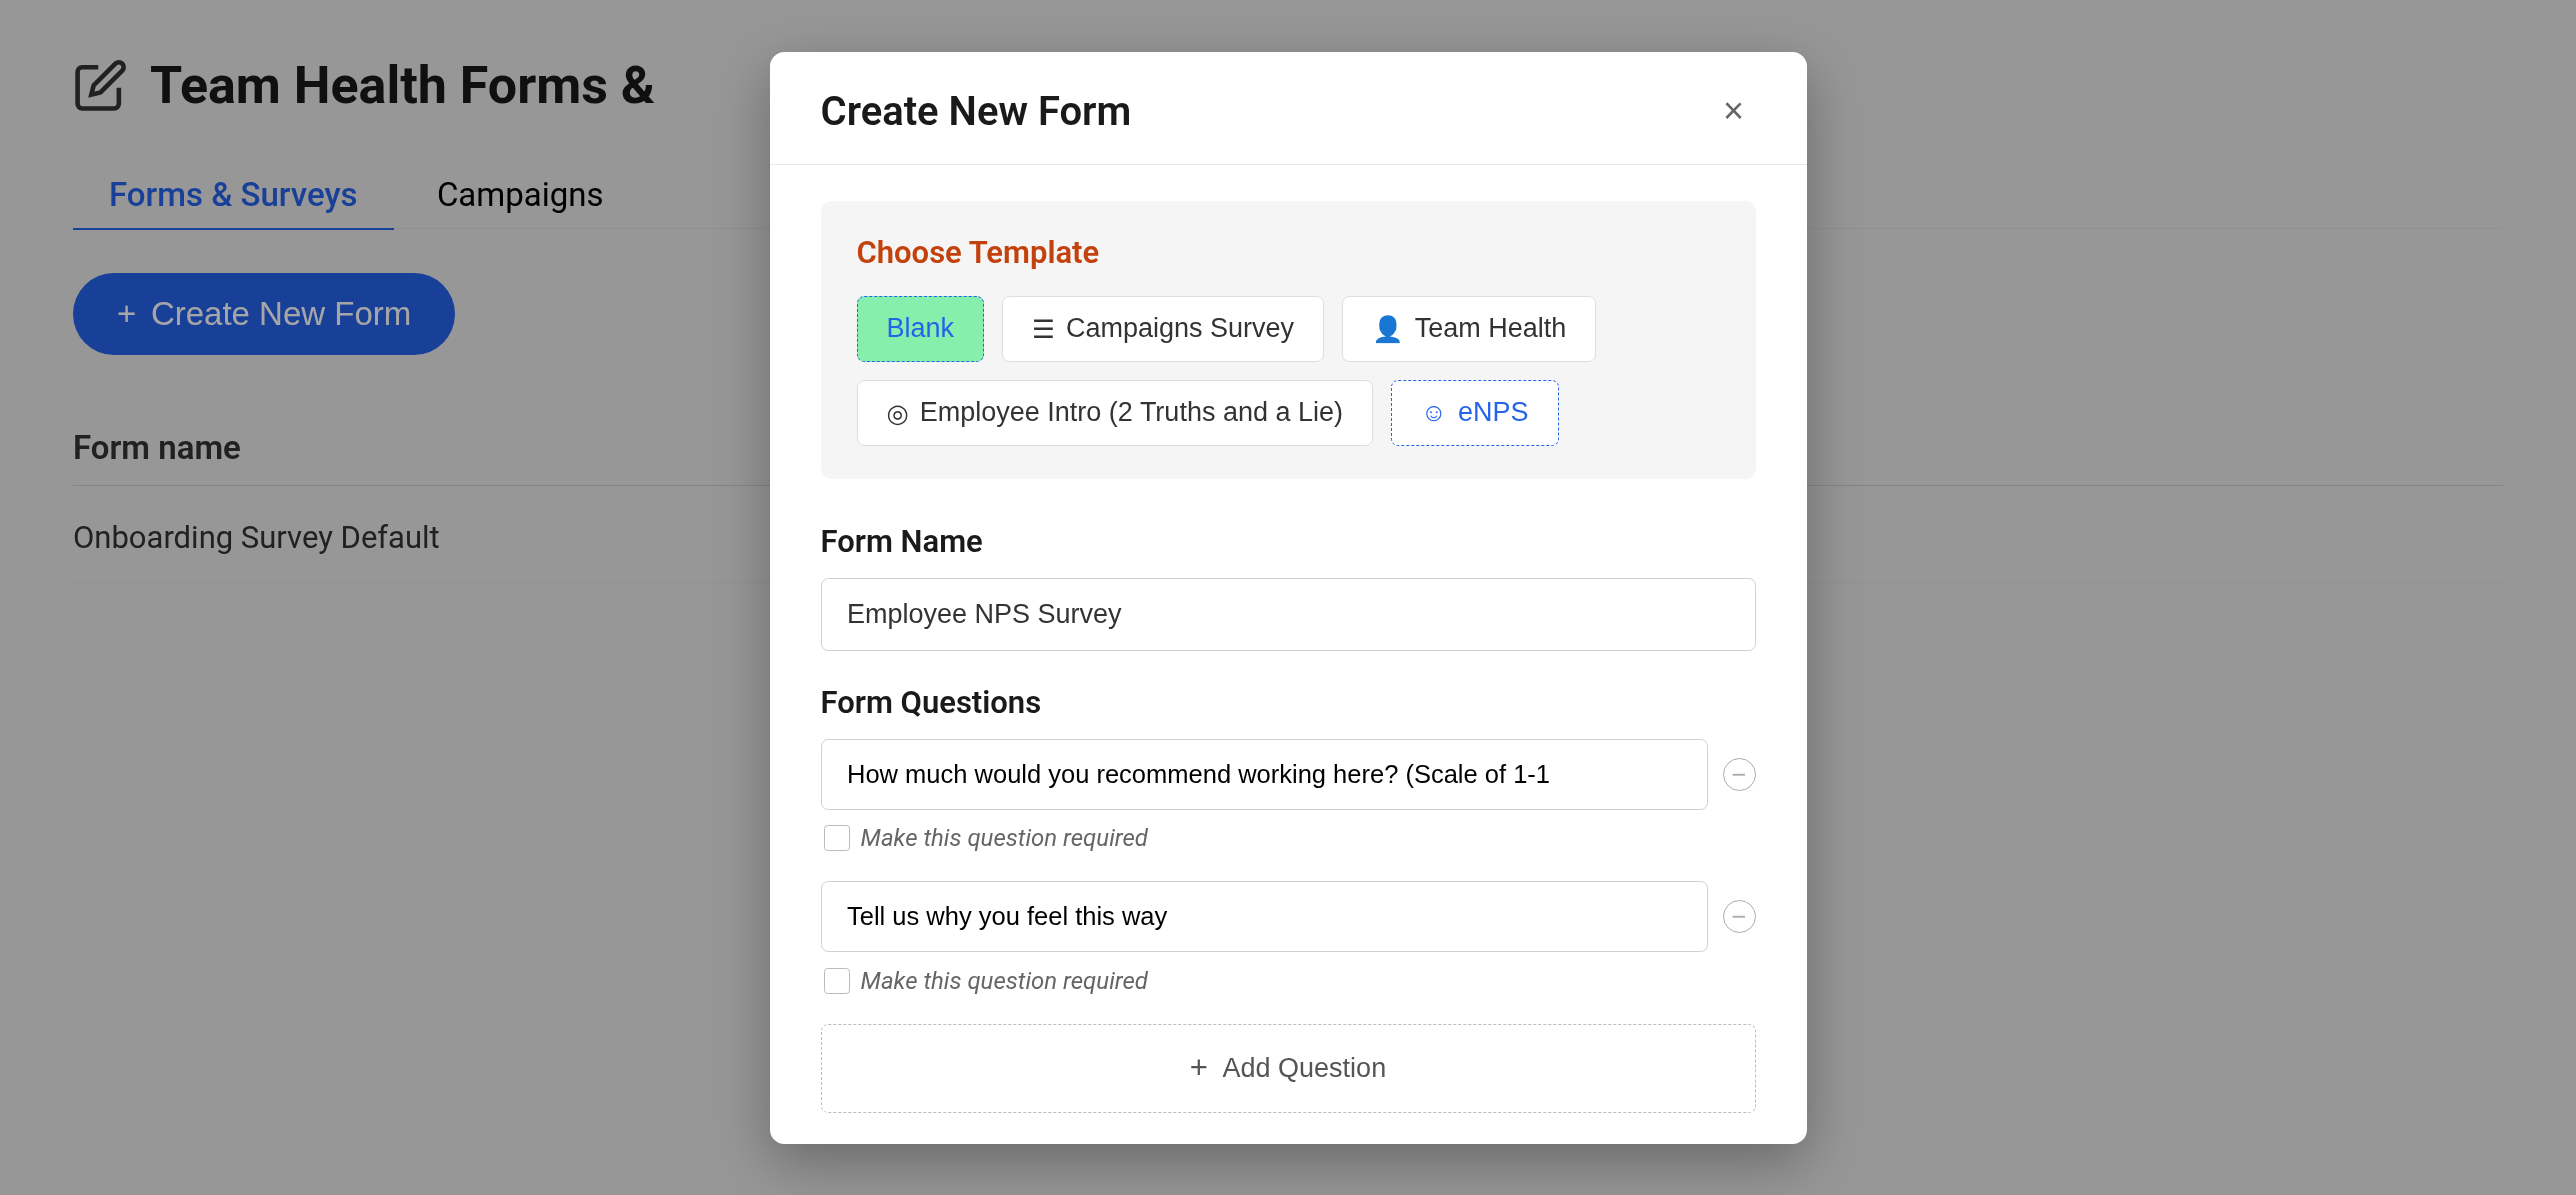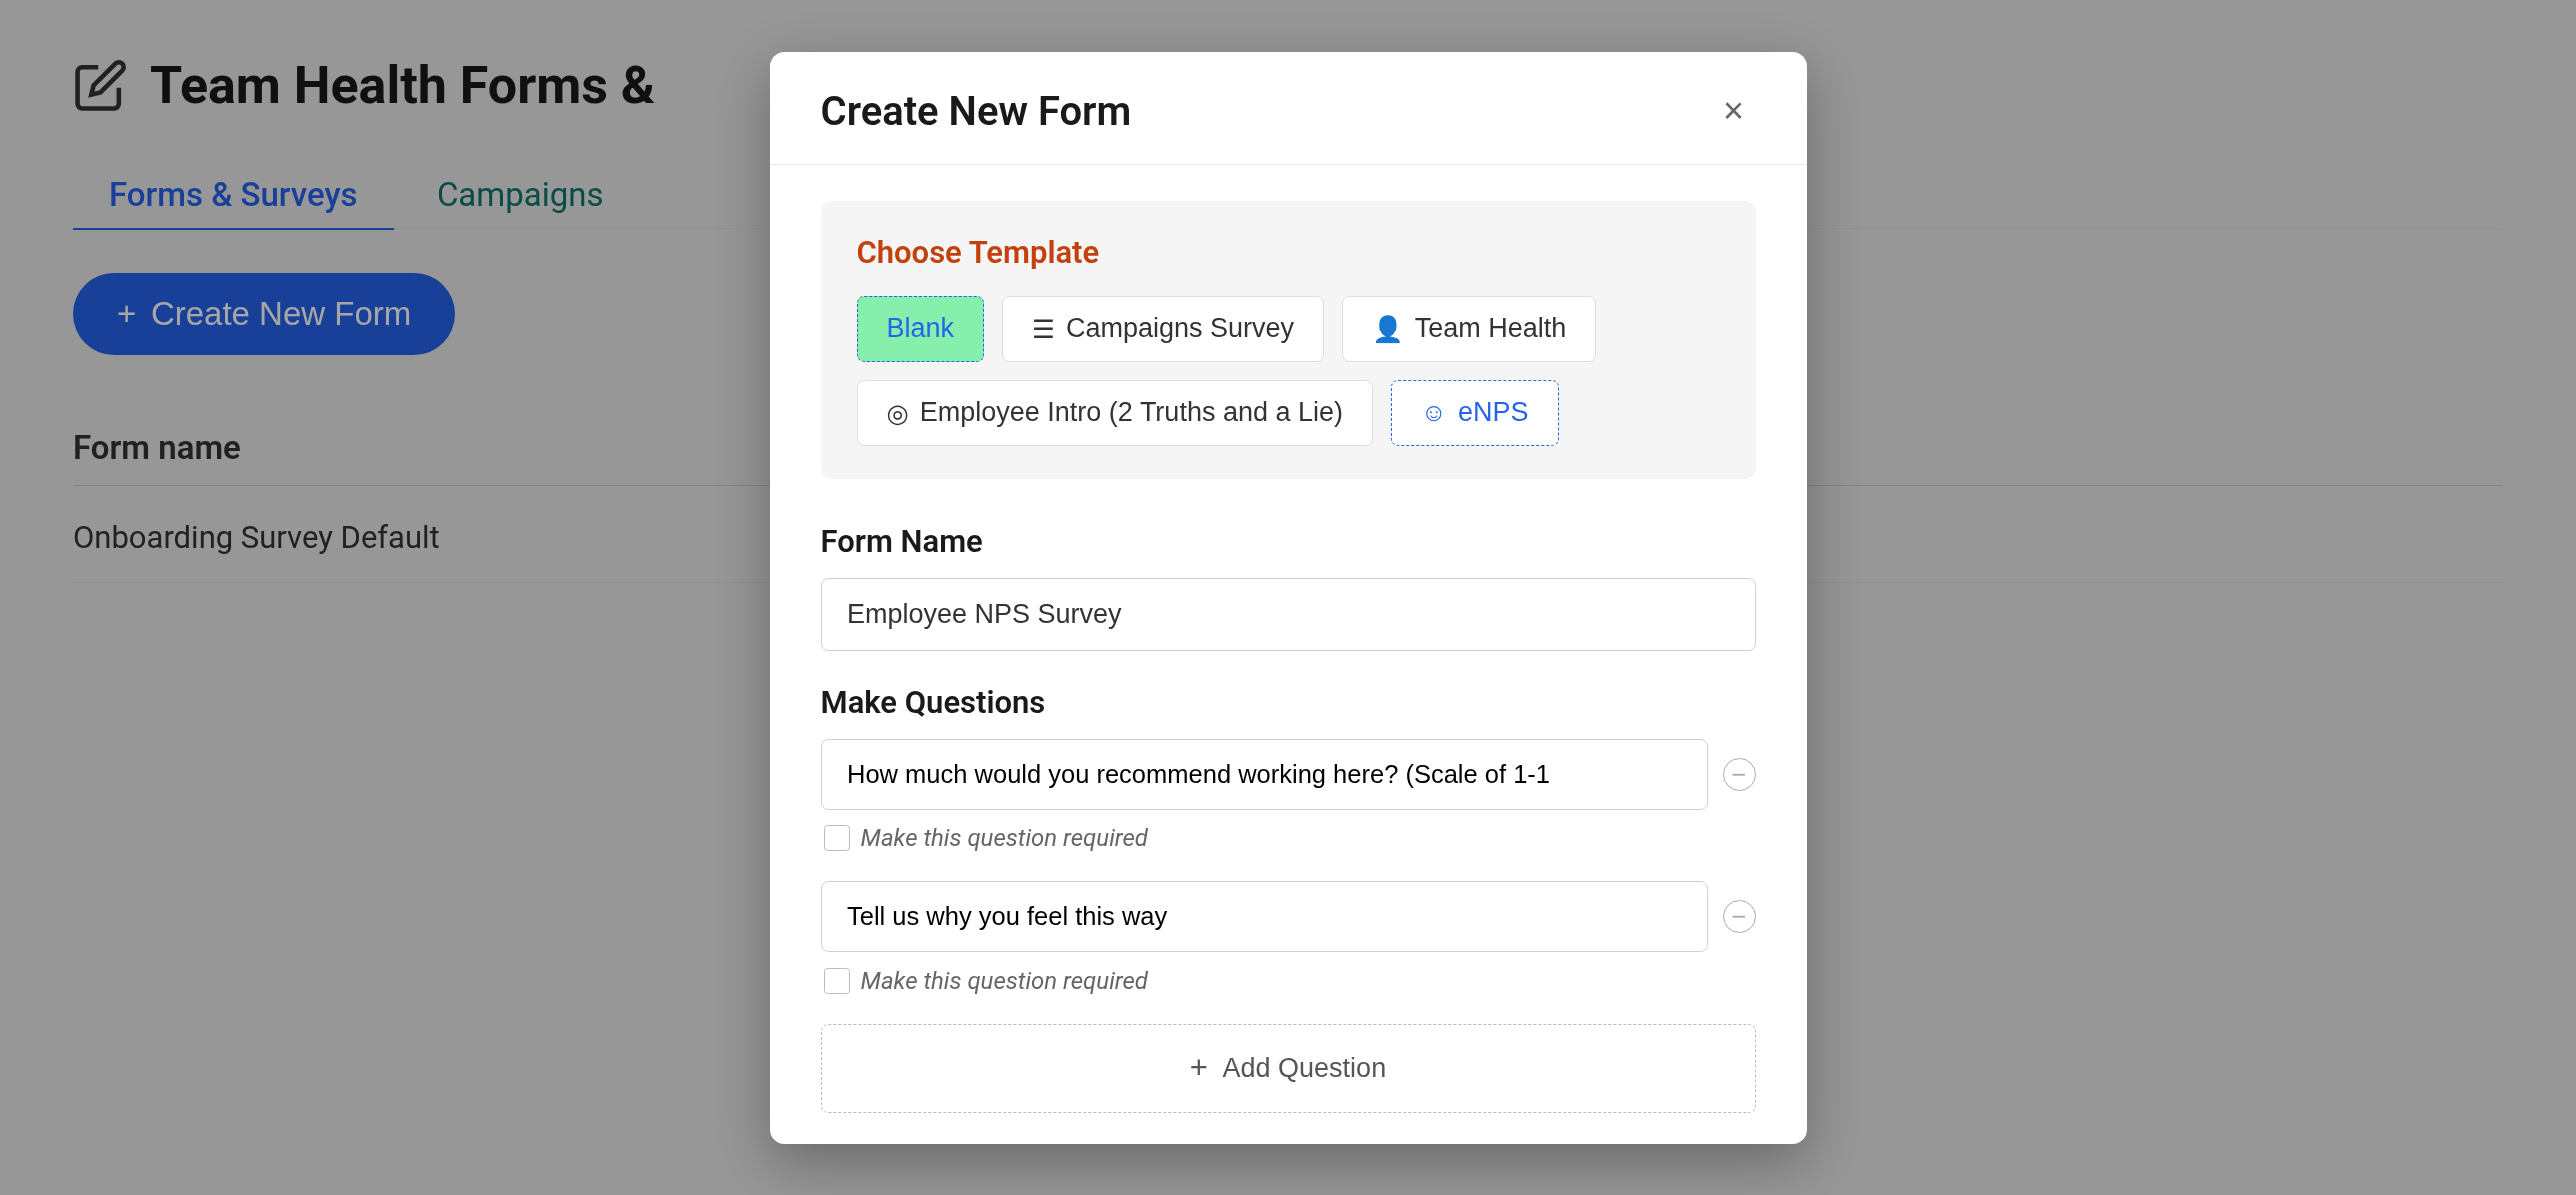--- a/index.html
+++ b/index.html
@@ -58,21 +58,21 @@
       margin-bottom: -1.8px;
     }
 
     .bg-tab.active {
       color: #2563eb;
       border-bottom-color: #2563eb;
       font-weight: 500;
     }
 
     .bg-tab.inactive {
-      color: #0f766e;
+      color: #000000;
     }
 
     .create-btn {
       display: inline-flex;
       align-items: center;
       gap: 14.6px;
       background: #2563eb;
       color: white;
       padding: 22px 44px;
       border-radius: 45px;
@@ -375,21 +375,21 @@
 
         </div>
       </div>
 
       <div>
         <div class="form-section-label">Form Name</div>
         <input type="text" class="form-input" value="Employee NPS Survey" style="">
       </div>
 
       <div>
-        <div class="form-section-label">Make Questions</div>
+        <div class="form-section-label">Form Questions</div>
 
         <div class="question-group">
           <div class="question-row">
             <input type="text" class="question-input" value="How much would you recommend working here? (Scale of 1-1" style="">
             <button class="remove-btn">
               <div class="icon-minus-circle">−</div>
             </button>
           </div>
           <div class="required-row">
             <input type="checkbox" class="required-checkbox" style="">

